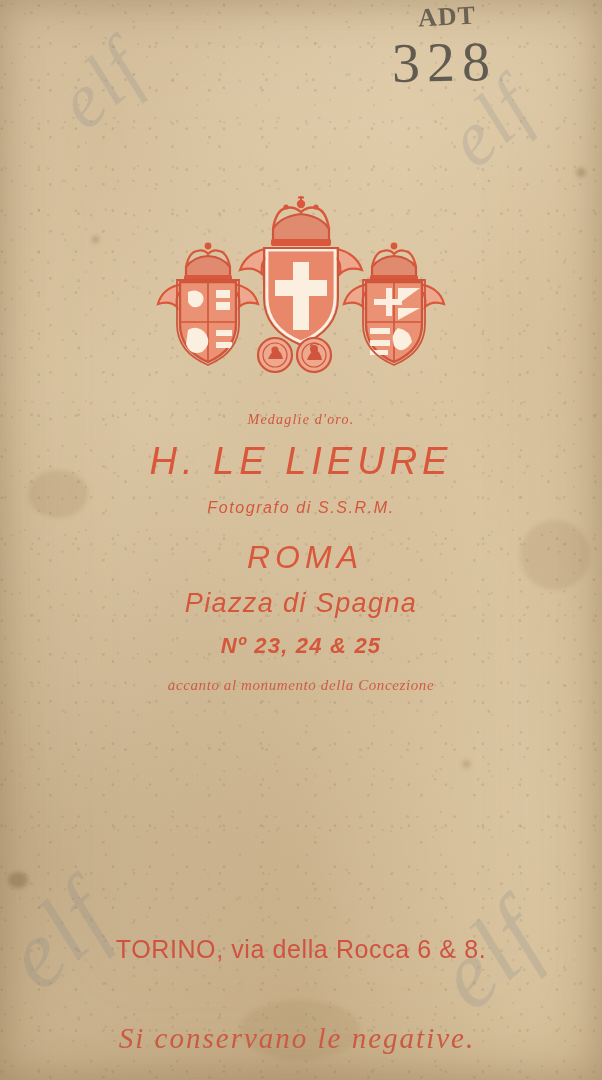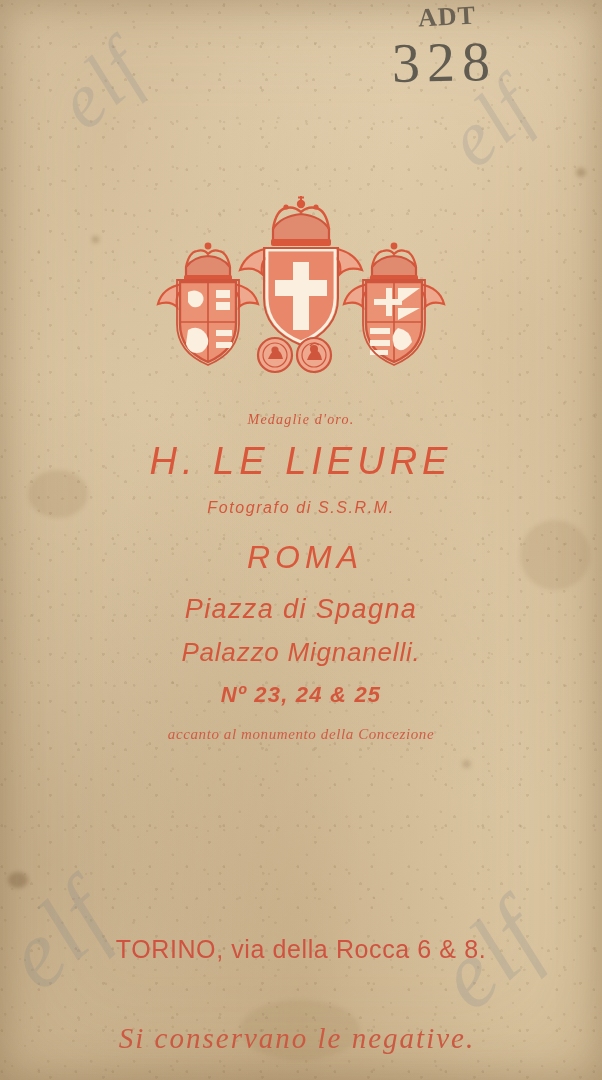--- a/index.html
+++ b/index.html
@@ -133,21 +133,21 @@
     font-family: "Liberation Sans", sans-serif;
     font-size: 32px;
     letter-spacing: 5px;
     margin-top: 22px;
     color: #d9573a;
     padding-left: 8px;
   }
   .addr1 {
     font-size: 27px;
     letter-spacing: 1.4px;
-    margin-top: 18px;
+    margin-top: 12px;
     color: #d4573c;
     font-family: "Liberation Sans", sans-serif;
   }
   .addr2 {
     font-size: 26px;
     letter-spacing: 0.8px;
     margin-top: 12px;
     color: #d4573c;
     font-family: "Liberation Sans", sans-serif;
   }
@@ -293,21 +293,20 @@
           <path d="M174 150 q4 -5 9 -1" stroke="#cf563d" stroke-width="1.4" fill="none"></path>
         </g>
       </svg>
     </div>
 
     <div class="medaglie">Medaglie d'oro.</div>
     <div class="name">H. LE LIEURE</div>
     <div class="subtitle">Fotografo di S.S.R.M.</div>
     <div class="city">ROMA</div>
     <div class="addr1">Piazza di Spagna</div>
-    <div class="addr2">Palazzo Mignanelli.</div>
     <div class="numero">Nº 23, 24 &amp; 25</div>
     <div class="note">accanto al monumento della Concezione</div>
   </div>
 
   <div id="torino">TORINO, via della Rocca 6 &amp; 8.</div>
   <div id="negative">Si conservano le negative.</div>
 
   <div id="edgeshade"></div>
 </div>
 

